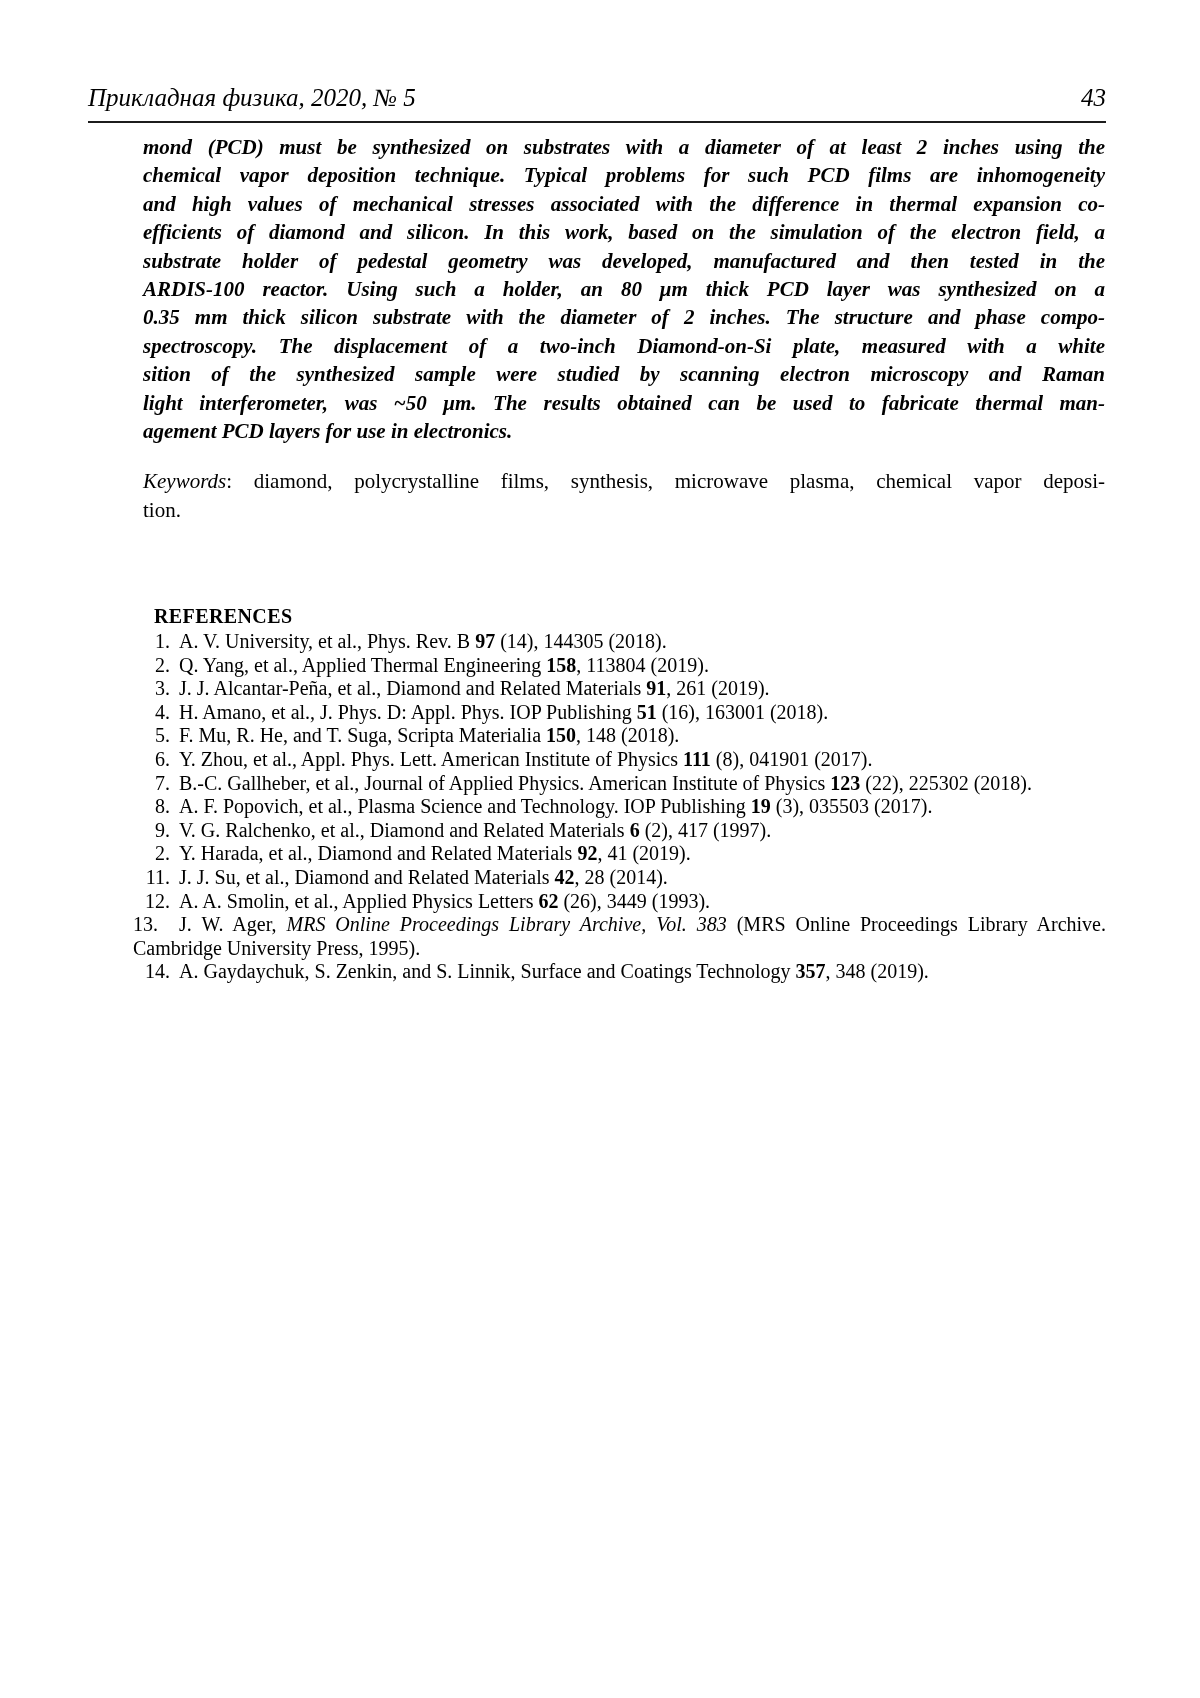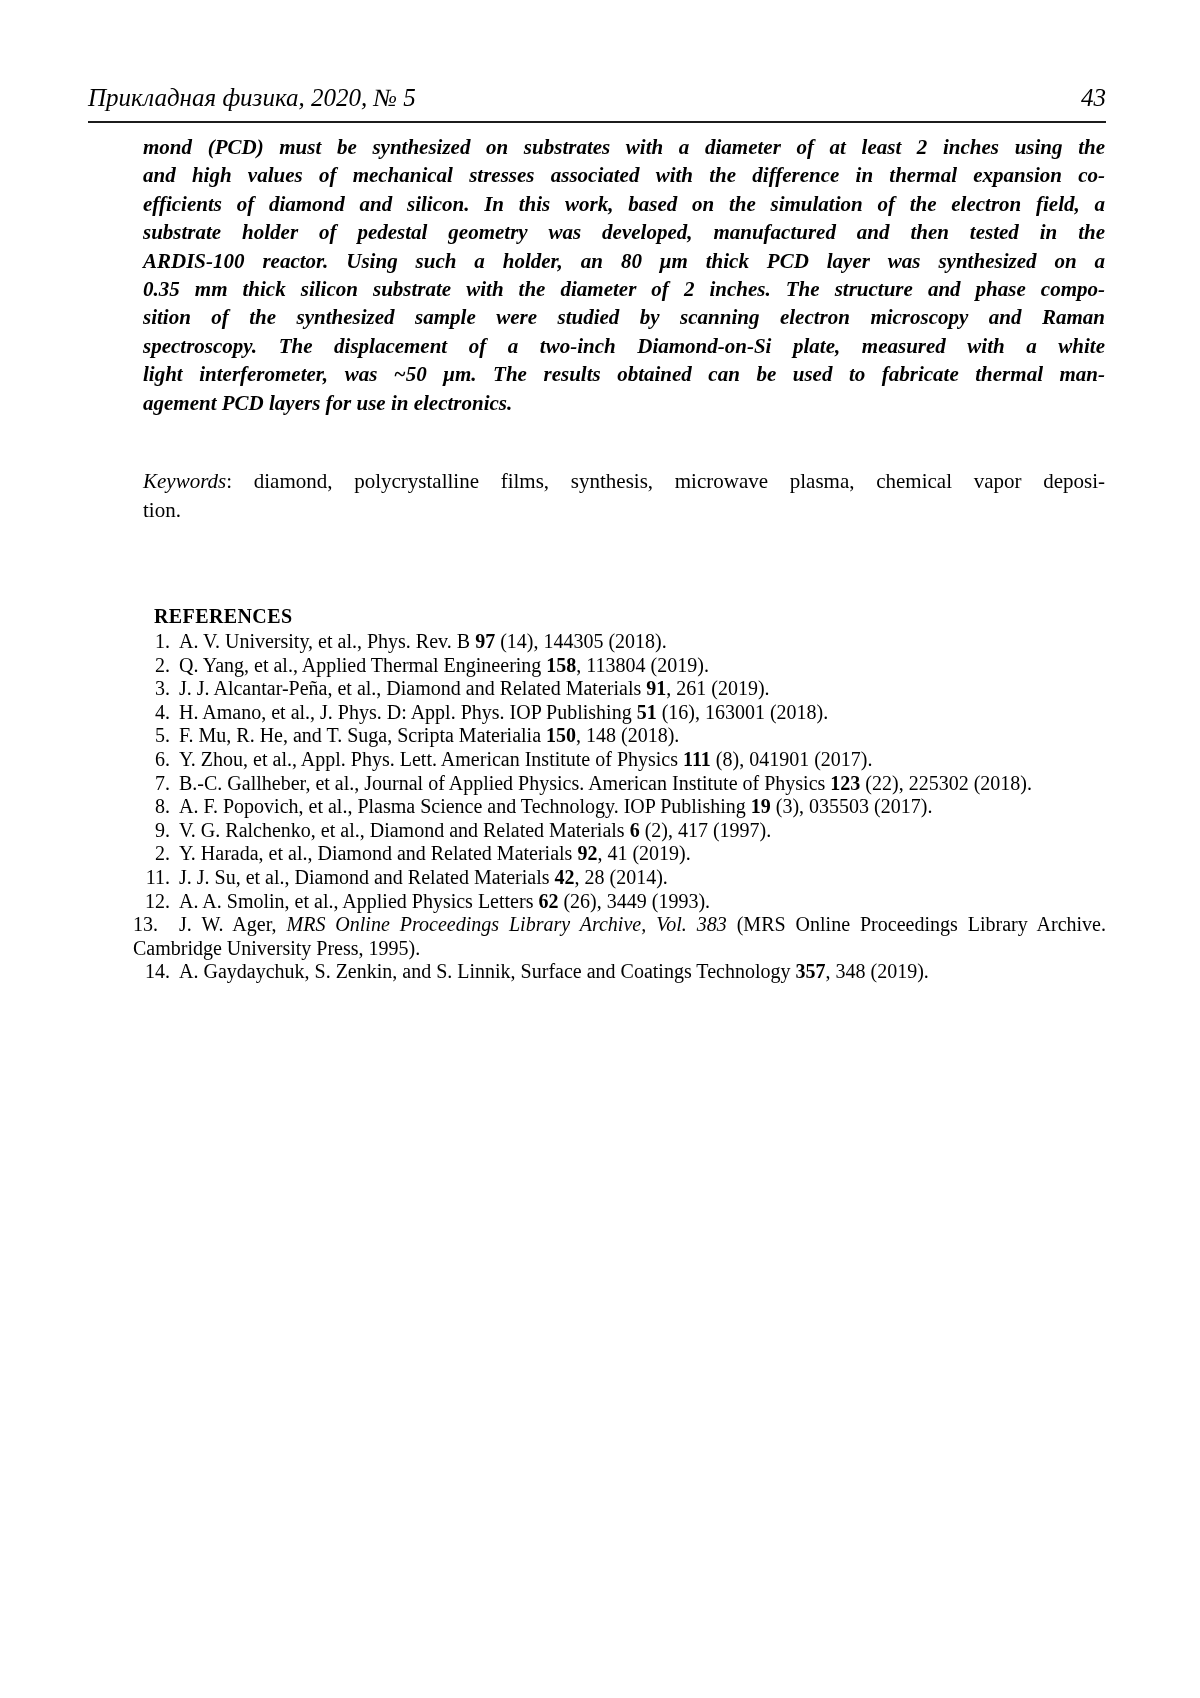--- a/index.html
+++ b/index.html
@@ -102,27 +102,28 @@
 
   <div class="page-header">
     <span>Прикладная физика, 2020, № 5</span>
     <span>43</span>
   </div>
 
   <div class="header-rule"></div>
 
   <div class="abstract">
       <div class="line">mond (PCD) must be synthesized on substrates with a diameter of at least 2 inches using the</div>
+      <div class="line">chemical vapor deposition technique. Typical problems for such PCD films are inhomogeneity</div>
       <div class="line">and high values of mechanical stresses associated with the difference in thermal expansion co-</div>
       <div class="line">efficients of diamond and silicon. In this work, based on the simulation of the electron field, a</div>
       <div class="line">substrate holder of pedestal geometry was developed, manufactured and then tested in the</div>
       <div class="line">ARDIS-100 reactor. Using such a holder, an 80 μm thick PCD layer was synthesized on a</div>
       <div class="line">0.35 mm thick silicon substrate with the diameter of 2 inches. The structure and phase compo-</div>
+      <div class="line">spectroscopy. The displacement of a two-inch Diamond-on-Si plate, measured with a white</div>
       <div class="line">sition of the synthesized sample were studied by scanning electron microscopy and Raman</div>
-      <div class="line">spectroscopy. The displacement of a two-inch Diamond-on-Si plate, measured with a white</div>
       <div class="line">light interferometer, was ~50 μm. The results obtained can be used to fabricate thermal man-</div>
       <div class="line last">agement PCD layers for use in electronics.</div>
     </div>
 
   <div class="keywords">
       <div class="line just"><span class="i">Keywords</span><span>: diamond, polycrystalline films, synthesis, microwave plasma, chemical vapor deposi-</span></div>
       <div class="line"><span>tion.</span></div>
     </div>
 
   <div class="ref-heading">REFERENCES</div>

